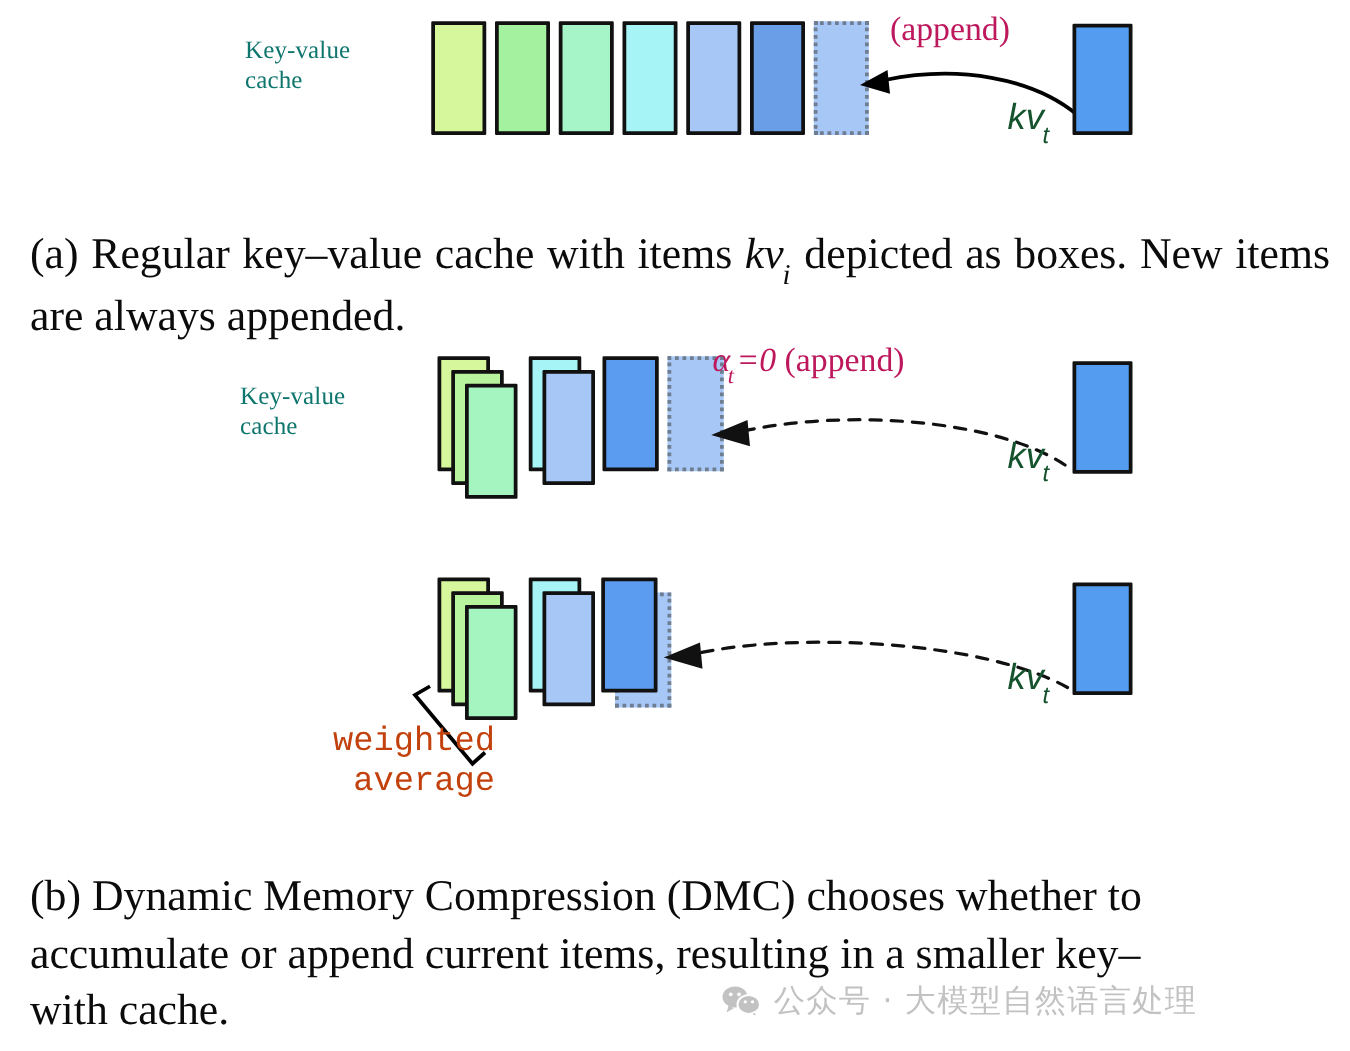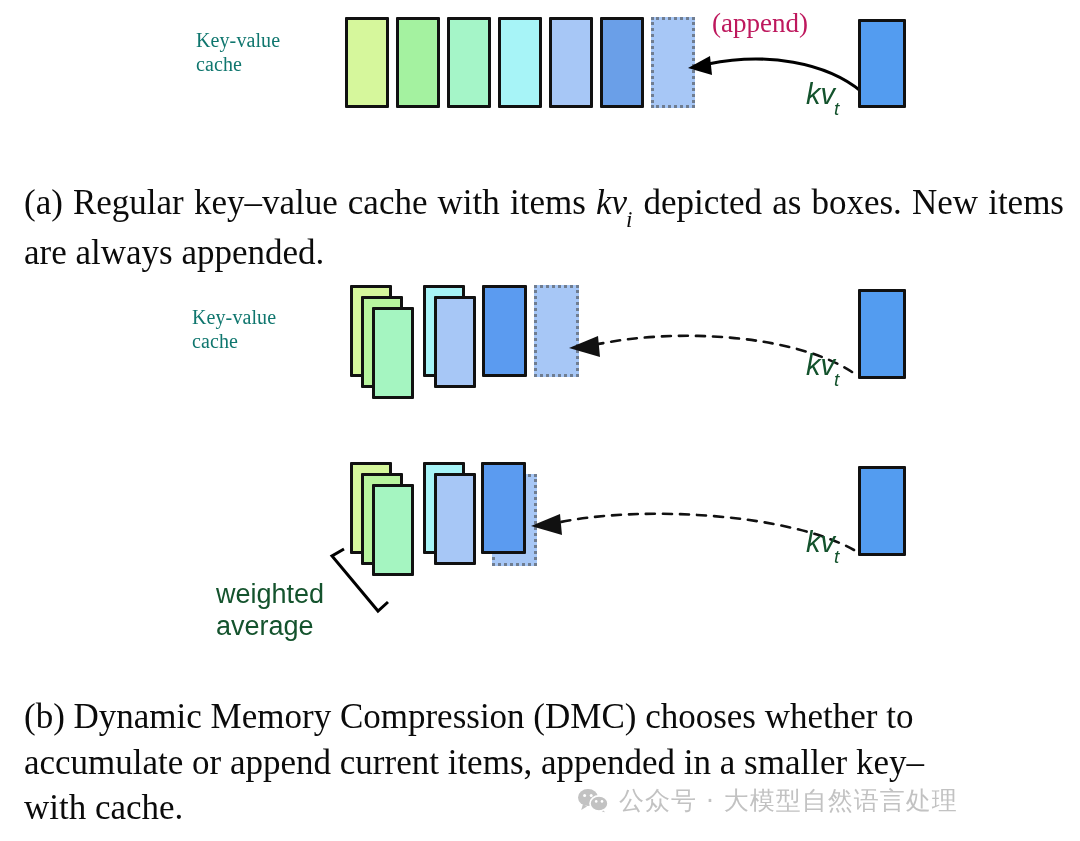--- a/index.html
+++ b/index.html
@@ -88,26 +88,26 @@
   .kv-t-label .sub {
     font-size: 19px;
     vertical-align: sub;
     position: relative;
     top: 4px;
     left: -1px;
   }
 
   .wavg-label {
     position: absolute;
-    font-family: Liberation Sans, sans-serif;
+    font-family: Liberation Mono, monospace;
     font-size: 27px;
     line-height: 1.18;
-    text-align: left;
+    text-align: right;
     white-space: pre-line;
-    color: #14532d;
+    color: #c2410c;
   }
 
   .arrow-svg {
     position: absolute;
     overflow: visible;
   }
 
   
   .caption {
     position: absolute;
@@ -193,20 +193,24 @@
 
     <div class="kv-stack" style="left:423px; top:20px; width:90px; height:125px;">
       <div class="kv-box" style="left:0px; top:0px; width:42px; height:92px; background:#a7f4f7;"></div>
       <div class="kv-box" style="left:11px; top:11px; width:42px; height:92px; background:#a7c7f6;"></div>
     </div>
 
     <div class="kv-box" style="left:482px; top:20px; width:45px; height:92px; background:#5b9bf0;"></div>
 
     <div class="kv-box dotted" style="left:534px; top:20px; width:45px; height:92px; background:#a7c7f6;"></div>
 
+    <div class="edge-label" style="left:570px; top:8px;">
+      <span class="sym">α</span><span class="sub">t</span><span class="sym">=0</span>
+      <span>(append)</span>
+    </div>
 
     <svg class="arrow-svg" style="left:566px; top:50px;" width="290" height="70" viewBox="0 0 290 70">
       <path d="M 286 57 C 230 20, 110 12, 28 30" fill="none" stroke="#111" stroke-width="2.6" stroke-dasharray="9 8" stroke-linecap="round"></path>
       <polygon points="32,21 3,33 34,42" fill="#111"></polygon>
     </svg>
 
     <div class="kv-t-label" style="left:806px; top:84px;">
       <span>kv</span><span class="sub">t</span>
     </div>
     <div class="kv-box" style="left:858px; top:24px; width:48px; height:90px; background:#539cf0;"></div>
@@ -239,21 +243,21 @@
     <svg class="arrow-svg" style="left:326px; top:282px;" width="90" height="75" viewBox="0 0 90 75">
       <path d="M 18 2 L 6 9 L 52 64 L 62 55" fill="none" stroke="#000" stroke-width="3" stroke-linecap="butt" stroke-linejoin="miter"></path>
     </svg>
 
     <div class="wavg-label" style="left:216px; top:314px; width:180px;">weighted
 average</div>
   </div>
 
   <div class="caption" style="top:694px;">
     <div>(b) Dynamic Memory Compression (DMC) chooses whether to</div>
-    <div>accumulate or append current items, appended in a smaller key–</div>
+    <div>accumulate or append current items, resulting in a smaller key–</div>
     <div class="lastline">with cache.</div>
   </div>
 
   <div class="watermark" style="left:577px; top:784px;">
     <svg class="wm-icon" width="32" height="26" viewBox="0 0 32 26">
       <ellipse cx="11" cy="9.5" rx="10" ry="8.4" fill="#c2c2c2"></ellipse>
       <polygon points="6,16 4.2,22 10,18.6" fill="#c2c2c2"></polygon>
       <ellipse cx="22" cy="15.5" rx="9" ry="7.6" fill="#c2c2c2" stroke="#ffffff" stroke-width="1.6"></ellipse>
       <polygon points="27,21.5 29,25.6 23.4,23.4" fill="#c2c2c2" stroke="#ffffff" stroke-width="1.2"></polygon>
       <circle cx="7.6" cy="7.4" r="1.5" fill="#ffffff"></circle>

